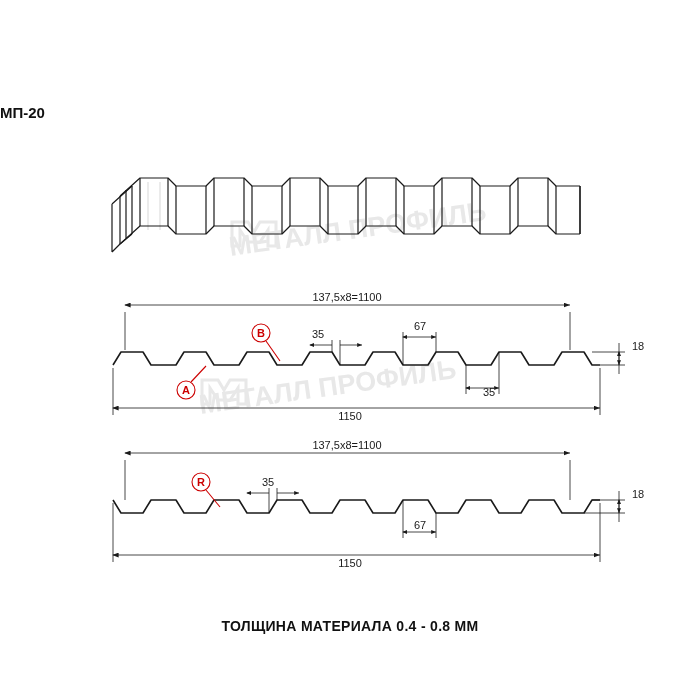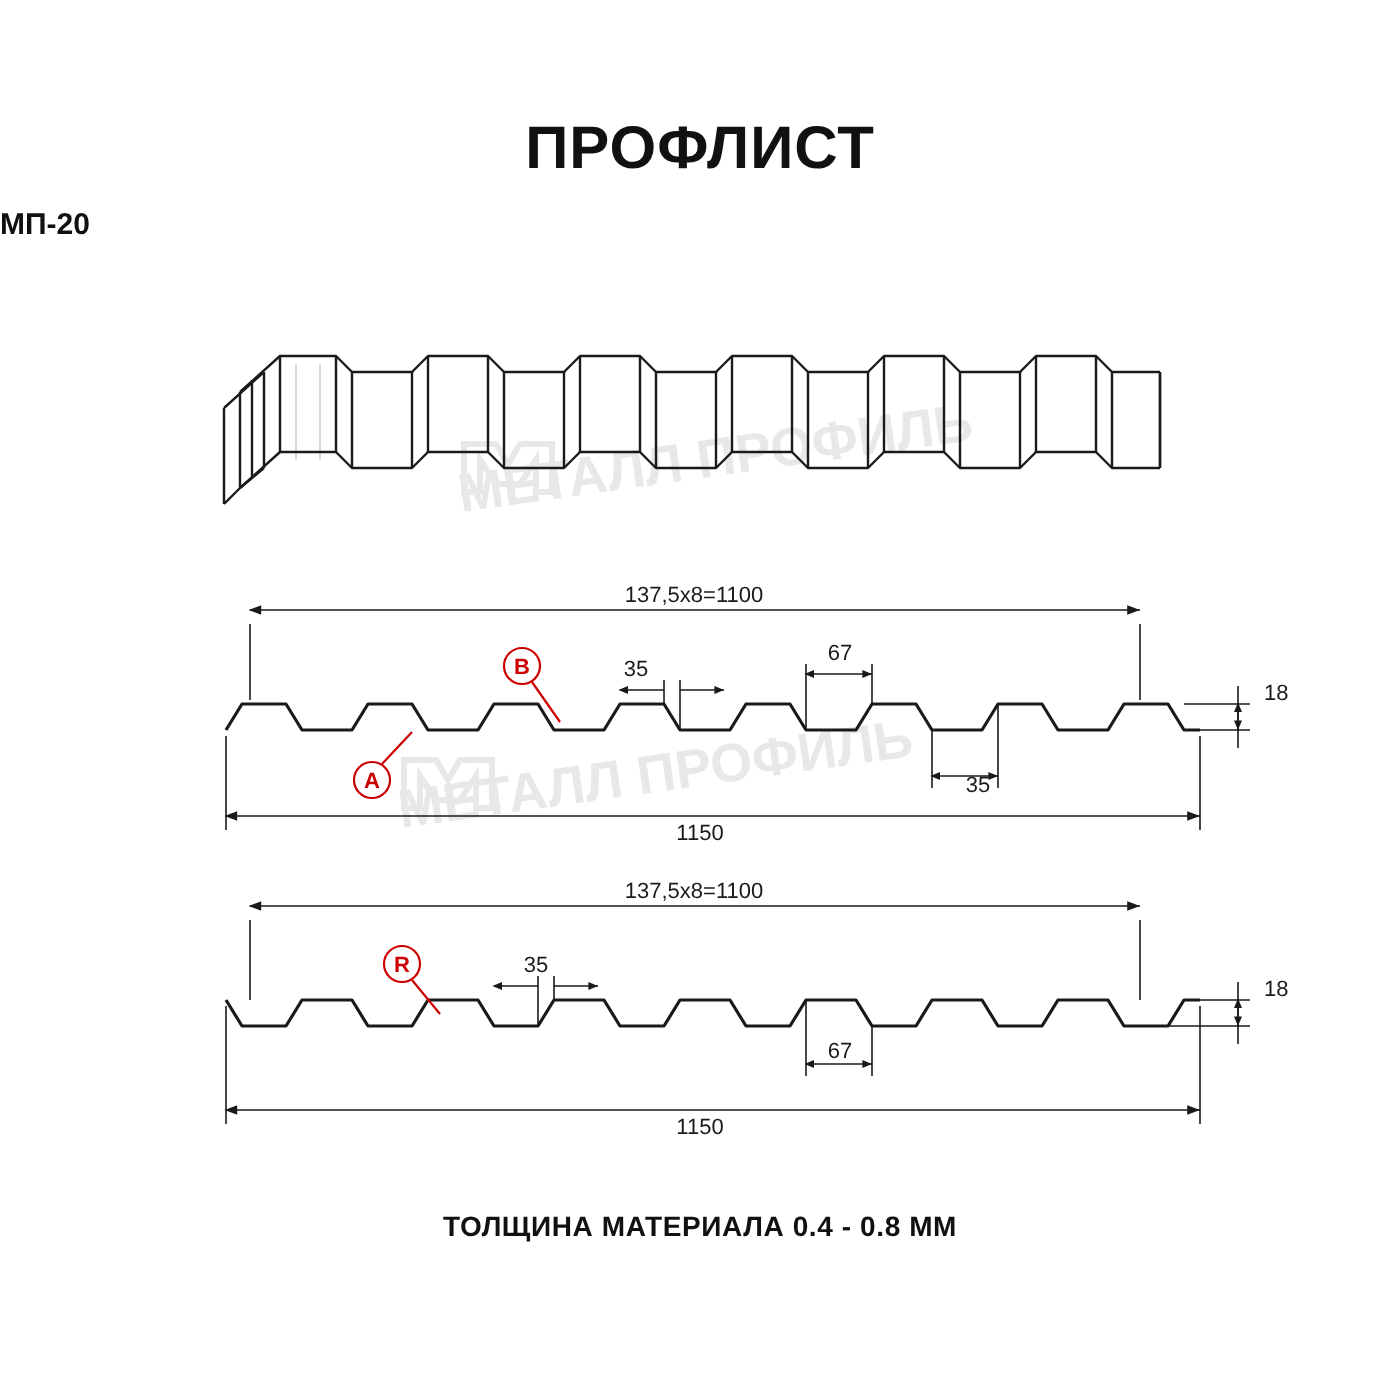--- a/index.html
+++ b/index.html
@@ -36,21 +36,21 @@
     right: 0;
     top: 104px;
     font-size: 15px;
     font-weight: bold;
     color: #111;
   }
   .footer-note {
     position: absolute;
     left: 0;
     right: 0;
-    top: 605px;
+    top: 618px;
     text-align: center;
     font-size: 14px;
     font-weight: bold;
     letter-spacing: 0.3px;
     color: #111;
   }
   .svg-stage {
     position: absolute;
     left: 0;
     top: 0;
@@ -84,21 +84,20 @@
     user-select: none;
   }
   .wm-logo1 { left: 228px; top: 212px; }
   .wm-logo2 { left: 198px; top: 370px; }
 </style>
 </head>
 <body>
 
 <div class="page">
 
-  <div class="title">ПРОФЛИСТ</div>
   <div class="subtitle">МП-20</div>
 
   <div class="wm-logo wm-logo1">
     <svg width="60" height="40" viewBox="0 0 60 40">
       <path d="M4 34 L4 10 L20 10 L26 20 L32 10 L48 10 L48 34 L40 34 L40 18 L32 30 L20 30 L12 18 L12 34 Z" fill="none" stroke="#e8e8e8" stroke-width="3"></path>
     </svg>
   </div>
   <div class="wm wm1">МЕТАЛЛ ПРОФИЛЬ</div>
 
   <div class="wm-logo wm-logo2">

